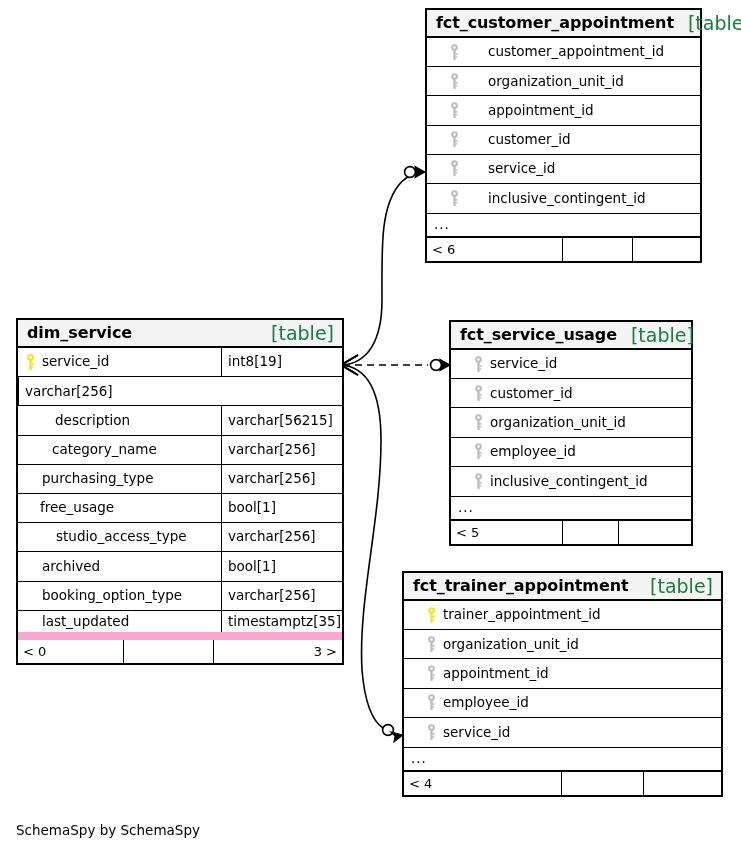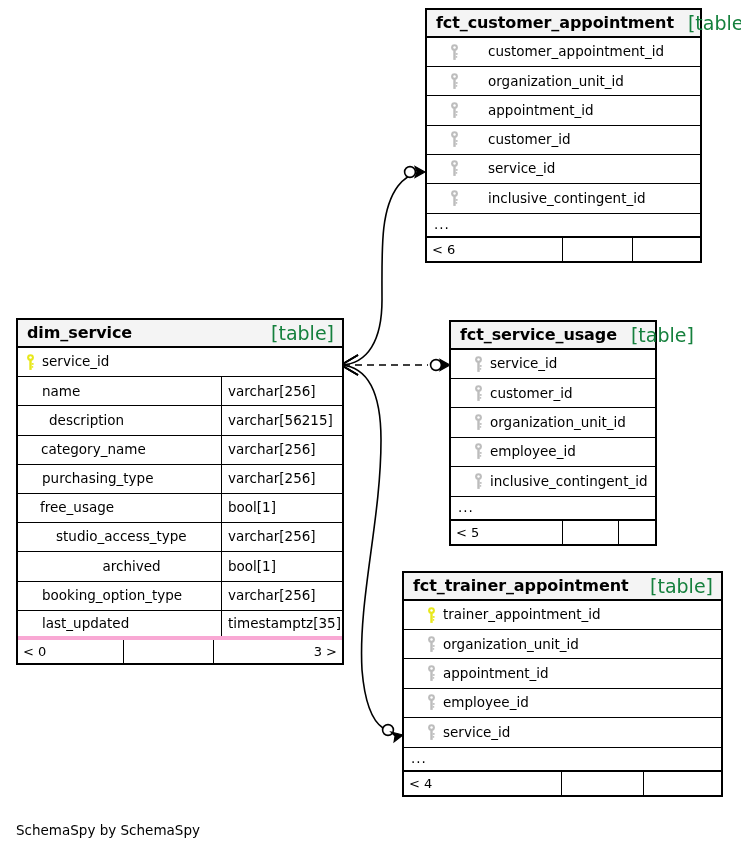--- a/index.html
+++ b/index.html
@@ -302,103 +302,100 @@
             <svg width="9" height="17" viewBox="0 0 9 17">
                 <circle cx="4.5" cy="3.6" r="3.4" fill="#e8e81c"></circle>
                 <circle cx="4.5" cy="3.6" r="1.25" fill="#ffffff"></circle>
                 <rect x="3.3" y="6.3" width="2.4" height="9.6" fill="#e8e81c"></rect>
                 <rect x="5.7" y="9.1" width="1.9" height="1.7" fill="#e8e81c"></rect>
                 <rect x="5.7" y="12.1" width="1.5" height="1.6" fill="#e8e81c"></rect>
               </svg>
           </span>
           <span class="col-label" style="padding-left:0;">service_id</span>
         </div>
+        <div class="col-type" style="flex:0 0 121px;">int8[19]</div>
+      </div>
+
+      <div class="col-row">
+        <div class="col-type" style="flex:0 0 121px;">varchar[256]</div>
+      </div>
+
+      <div class="col-row">
+        <div class="col-main" style="padding-left:18px;text-align:center;">
+          <span class="keyslot"></span>
+          <span class="col-label" style="padding-left:0;">description</span>
+        </div>
+        <div class="col-type" style="flex:0 0 121px;">varchar[56215]</div>
+      </div>
+
+      <div class="col-row">
+        <div class="col-main" style="padding-left:15px;">
+          <span class="keyslot"></span>
+          <span class="col-label" style="padding-left:0;">category_name</span>
+        </div>
+        <div class="col-type" style="flex:0 0 121px;">varchar[256]</div>
       </div>
 
       <div class="col-row">
         <div class="col-main" style="padding-left:5px;">
           <span class="keyslot"></span>
-          <span class="col-label" style="padding-left:0;">name</span>
+          <span class="col-label" style="padding-left:0;">purchasing_type</span>
         </div>
         <div class="col-type" style="flex:0 0 121px;">varchar[256]</div>
       </div>
 
       <div class="col-row">
-        <div class="col-main" style="padding-left:12px;text-align:center;">
-          <span class="keyslot"></span>
-          <span class="col-label" style="padding-left:0;">description</span>
-        </div>
-        <div class="col-type" style="flex:0 0 121px;">varchar[56215]</div>
-      </div>
-
-      <div class="col-row">
-        <div class="col-main" style="padding-left:4px;">
-          <span class="keyslot"></span>
-          <span class="col-label" style="padding-left:0;">category_name</span>
+        <div class="col-main" style="padding-left:3px;">
+          <span class="keyslot"></span>
+          <span class="col-label" style="padding-left:0;">free_usage</span>
+        </div>
+        <div class="col-type" style="flex:0 0 121px;">bool[1]</div>
+      </div>
+
+      <div class="col-row">
+        <div class="col-main" style="padding-left:19px;">
+          <span class="keyslot"></span>
+          <span class="col-label" style="padding-left:0;">studio_access_type</span>
         </div>
         <div class="col-type" style="flex:0 0 121px;">varchar[256]</div>
       </div>
 
       <div class="col-row">
         <div class="col-main" style="padding-left:5px;">
           <span class="keyslot"></span>
-          <span class="col-label" style="padding-left:0;">purchasing_type</span>
+          <span class="col-label" style="padding-left:0;">archived</span>
+        </div>
+        <div class="col-type" style="flex:0 0 121px;">bool[1]</div>
+      </div>
+
+      <div class="col-row">
+        <div class="col-main" style="padding-left:5px;">
+          <span class="keyslot"></span>
+          <span class="col-label" style="padding-left:0;">booking_option_type</span>
         </div>
         <div class="col-type" style="flex:0 0 121px;">varchar[256]</div>
       </div>
 
-      <div class="col-row">
-        <div class="col-main" style="padding-left:3px;">
-          <span class="keyslot"></span>
-          <span class="col-label" style="padding-left:0;">free_usage</span>
-        </div>
-        <div class="col-type" style="flex:0 0 121px;">bool[1]</div>
-      </div>
-
-      <div class="col-row">
-        <div class="col-main" style="padding-left:19px;">
-          <span class="keyslot"></span>
-          <span class="col-label" style="padding-left:0;">studio_access_type</span>
-        </div>
-        <div class="col-type" style="flex:0 0 121px;">varchar[256]</div>
-      </div>
-
-      <div class="col-row">
-        <div class="col-main" style="padding-left:5px;justify-content:center;">
-          <span class="keyslot"></span>
-          <span class="col-label" style="padding-left:0;">archived</span>
-        </div>
-        <div class="col-type" style="flex:0 0 121px;">bool[1]</div>
-      </div>
-
-      <div class="col-row">
-        <div class="col-main" style="padding-left:5px;">
-          <span class="keyslot"></span>
-          <span class="col-label" style="padding-left:0;">booking_option_type</span>
-        </div>
-        <div class="col-type" style="flex:0 0 121px;">varchar[256]</div>
-      </div>
-
-      <div class="col-row" style="border-bottom:4px solid #f9a8d4;">
+      <div class="col-row" style="border-bottom:8px solid #f9a8d4;">
         <div class="col-main" style="padding-left:5px;">
           <span class="keyslot"></span>
           <span class="col-label" style="padding-left:0;">last_updated</span>
         </div>
         <div class="col-type" style="flex:0 0 121px;">timestamptz[35]</div>
       </div>
     </div>
 
     <div class="footer-row">
       <div class="footer-cell" style="flex:0 0 105px;">&lt; 0</div>
       <div class="footer-cell" style="flex:0 0 90px;"></div>
       <div class="footer-cell right" style="flex:1 1 auto;">3 &gt;</div>
     </div>
   </div>
 
-  <div class="er-table" style="left:449px; top:320px; width:208px;">
+  <div class="er-table" style="left:449px; top:320px; width:244px;">
 
     <div class="tbl-header">
       <span class="tbl-name">fct_service_usage</span>
       <span class="tbl-kind">[table]</span>
     </div>
 
     <div class="tbl-body">
       <div class="col-row">
         <div class="col-main">
           <span class="keyslot">

